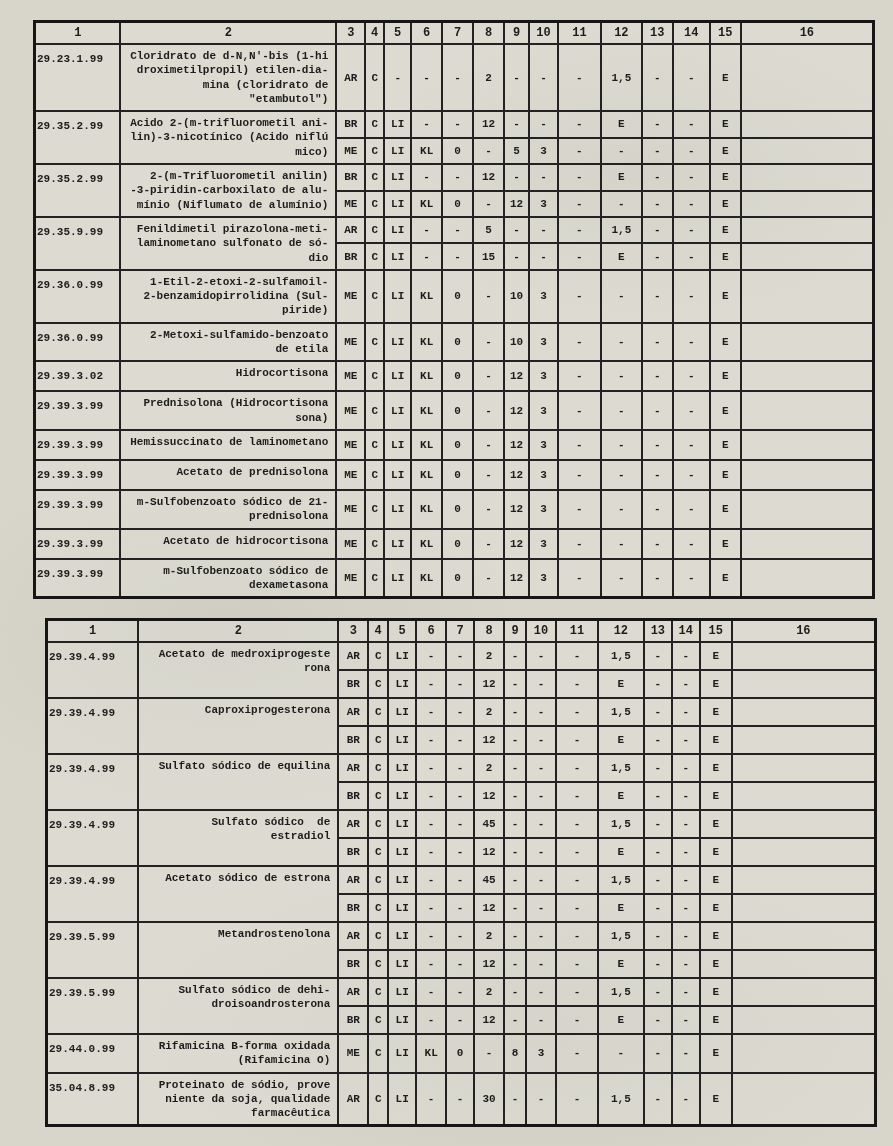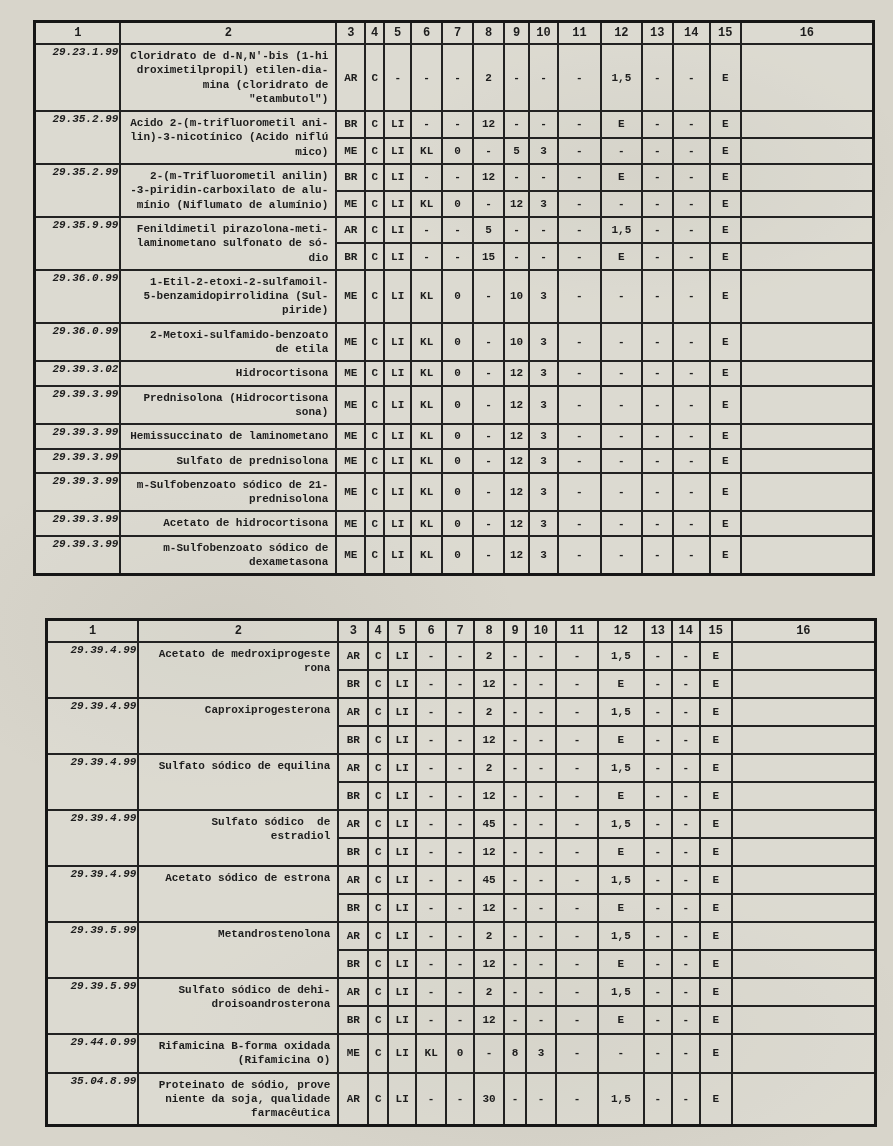--- a/index.html
+++ b/index.html
@@ -17,22 +17,22 @@
     border:3px solid #161616;
     background:rgba(230,228,220,.35);
   }
   #table1{left:33px;top:20px;width:842px;}
   #table2{left:45px;top:618px;width:832px;}
   th,td{border:2px solid #222;color:#1d1d1d;}
   th{
     font-size:12px;font-weight:bold;padding:3px 1px;text-align:center;
   }
   td.code{
-    font-size:11px;font-weight:bold;text-align:right;vertical-align:top;
-    padding:1px 1px;white-space:nowrap;font-style:italic;
+    font-size:11px;font-weight:bold;text-align:left;vertical-align:top;
+    padding:8px 1px;white-space:nowrap;
   }
   td.desc{
     font-size:11px;font-weight:bold;text-align:right;vertical-align:top;
     padding:4px 7px;white-space:pre-wrap;line-height:1.3;
   }
   td.val{
     font-size:11px;font-weight:bold;text-align:center;vertical-align:middle;
     padding:2px 1px;
   }
   #table2 td.val{padding:7px 1px;}
@@ -205,21 +205,21 @@
         <td class="val">-</td>
         <td class="val">E</td>
         <td class="val">-</td>
         <td class="val">-</td>
         <td class="val">E</td>
         <td class="note"></td>
       </tr>
       <tr>
         <td class="code" rowspan="1">29.36.0.99</td>
         <td class="desc" rowspan="1">1-Etil-2-etoxi-2-sulfamoil-
-5-benzamidopirrolidina (Sul-
+2-benzamidopirrolidina (Sul-
 piride)</td>
         <td class="val">ME</td>
         <td class="val">C</td>
         <td class="val">LI</td>
         <td class="val">KL</td>
         <td class="val">0</td>
         <td class="val">-</td>
         <td class="val">10</td>
         <td class="val">3</td>
         <td class="val">-</td>
@@ -298,21 +298,21 @@
         <td class="val">3</td>
         <td class="val">-</td>
         <td class="val">-</td>
         <td class="val">-</td>
         <td class="val">-</td>
         <td class="val">E</td>
         <td class="note"></td>
       </tr>
       <tr>
         <td class="code" rowspan="1">29.39.3.99</td>
-        <td class="desc" rowspan="1">Sulfato de prednisolona</td>
+        <td class="desc" rowspan="1">Acetato de prednisolona</td>
         <td class="val">ME</td>
         <td class="val">C</td>
         <td class="val">LI</td>
         <td class="val">KL</td>
         <td class="val">0</td>
         <td class="val">-</td>
         <td class="val">12</td>
         <td class="val">3</td>
         <td class="val">-</td>
         <td class="val">-</td>

